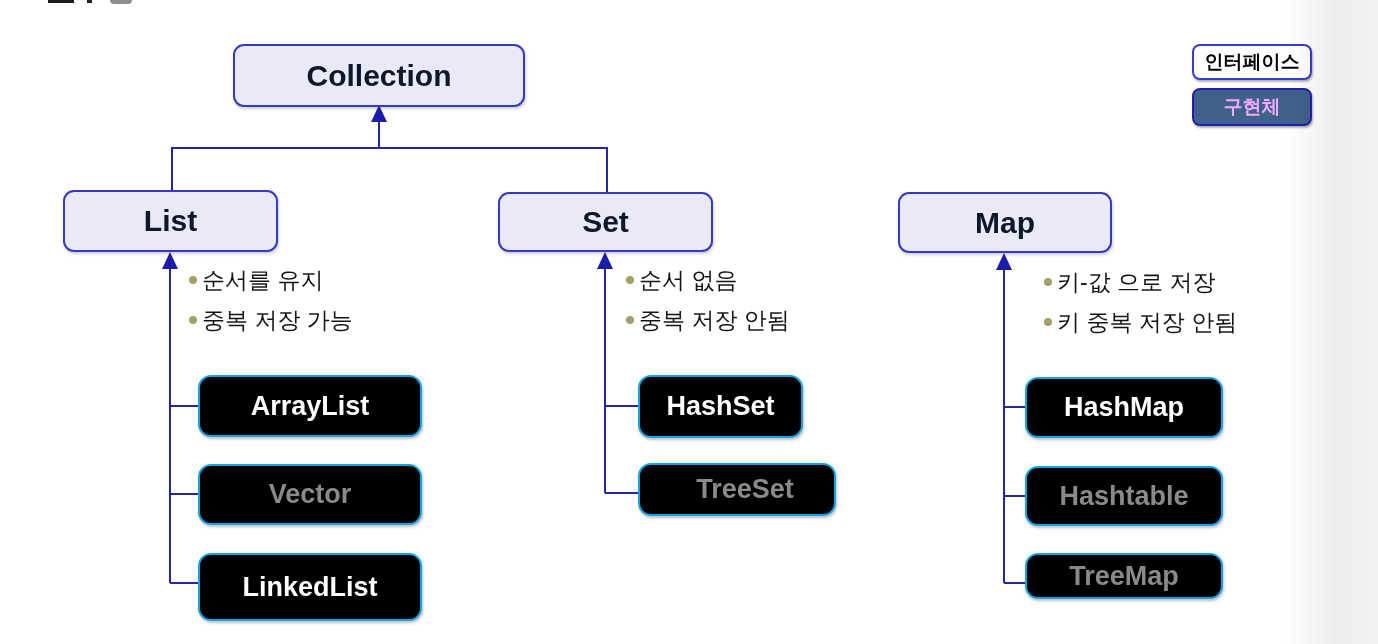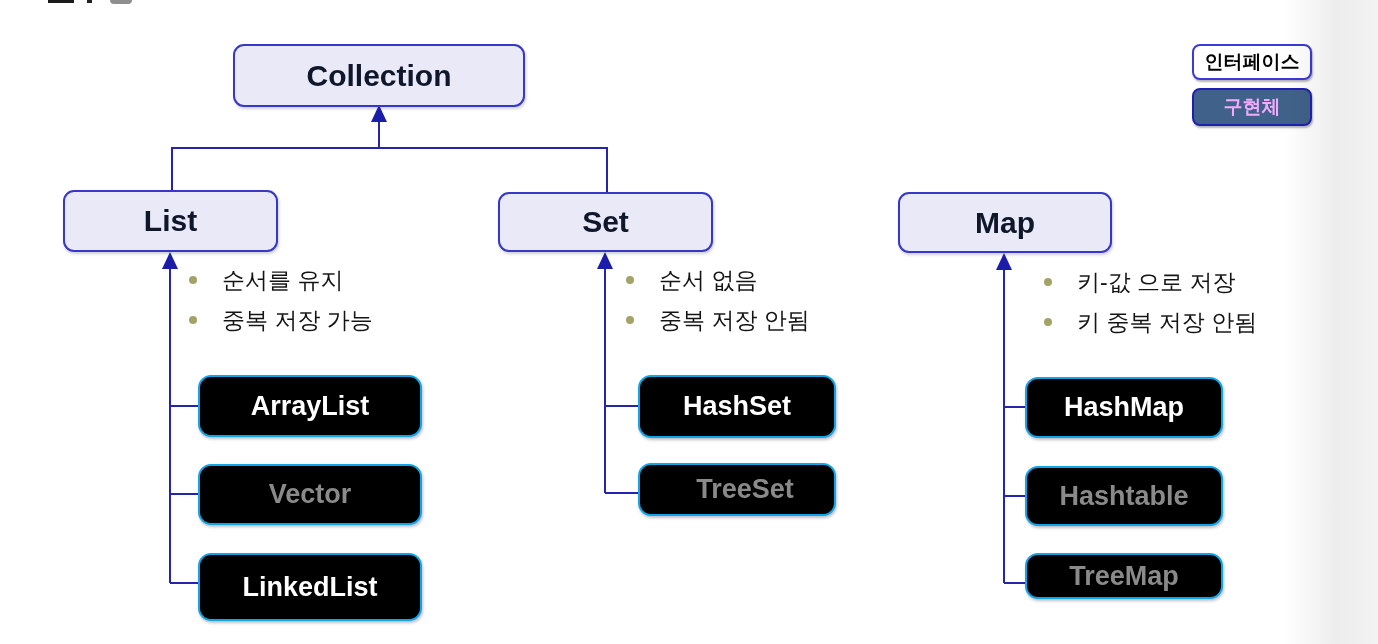--- a/index.html
+++ b/index.html
@@ -25,21 +25,21 @@
     background:#000000;border:2px solid #0ea5e9;color:#ffffff;
     font-weight:bold;font-size:27px;
     box-shadow:1px 2px 3px rgba(40,40,70,0.3);
     border-radius:13px;
   }
   .impl.dimmed{color:#8a8a8a;}
   
   .notes{position:absolute;z-index:2;}
   .note-line{display:flex;align-items:center;height:40px;}
   .bullet{width:8px;height:8px;border-radius:50%;background:#a3a368;margin-right:5px;flex:0 0 auto;}
-  .note-text{font-size:23px;color:#141414;white-space:nowrap;margin-left:20px;}
+  .note-text{font-size:23px;color:#141414;white-space:nowrap;}
   
   .legend-iface{
     position:absolute;z-index:2;display:flex;align-items:center;justify-content:center;
     box-sizing:border-box;background:#ffffff;border:2px solid #3a3ad6;border-radius:8px;
     font-weight:bold;font-size:19px;color:#000000;
     box-shadow:1px 2px 2px rgba(0,0,0,0.3);
   }
   .legend-impl{
     position:absolute;z-index:2;display:flex;align-items:center;justify-content:center;
     box-sizing:border-box;background:#406189;border:2px solid #2020b0;border-radius:8px;
@@ -142,21 +142,21 @@
   <div class="box impl" style="left:198px;top:375px;width:224px;height:62px;">
     <span>ArrayList</span>
   </div>
   <div class="box impl dimmed" style="left:198px;top:464px;width:224px;height:61px;">
     <span>Vector</span>
   </div>
   <div class="box impl" style="left:198px;top:553px;width:224px;height:68px;">
     <span>LinkedList</span>
   </div>
 
-  <div class="box impl" style="left:638px;top:375px;width:198px;height:63px;">
+  <div class="box impl" style="left:638px;top:375px;width:165px;height:63px;">
     <span>HashSet</span>
   </div>
   <div class="box impl dimmed" style="left:638px;top:463px;width:198px;height:53px;padding-left:16px;">
     <span>TreeSet</span>
   </div>
 
   <div class="box impl" style="left:1025px;top:377px;width:198px;height:61px;">
     <span>HashMap</span>
   </div>
   <div class="box impl dimmed" style="left:1025px;top:466px;width:198px;height:60px;">

